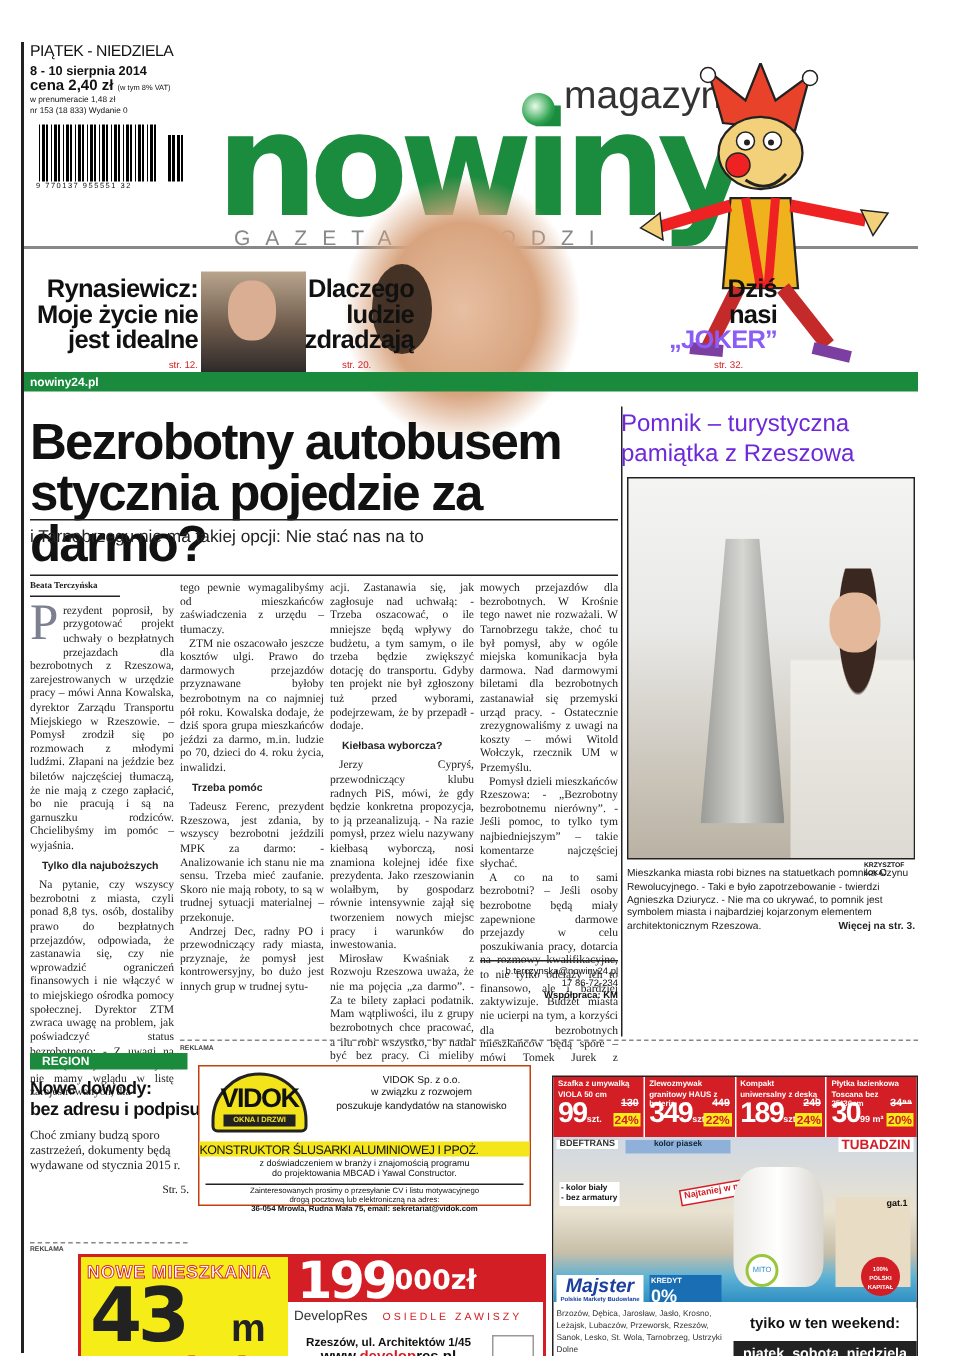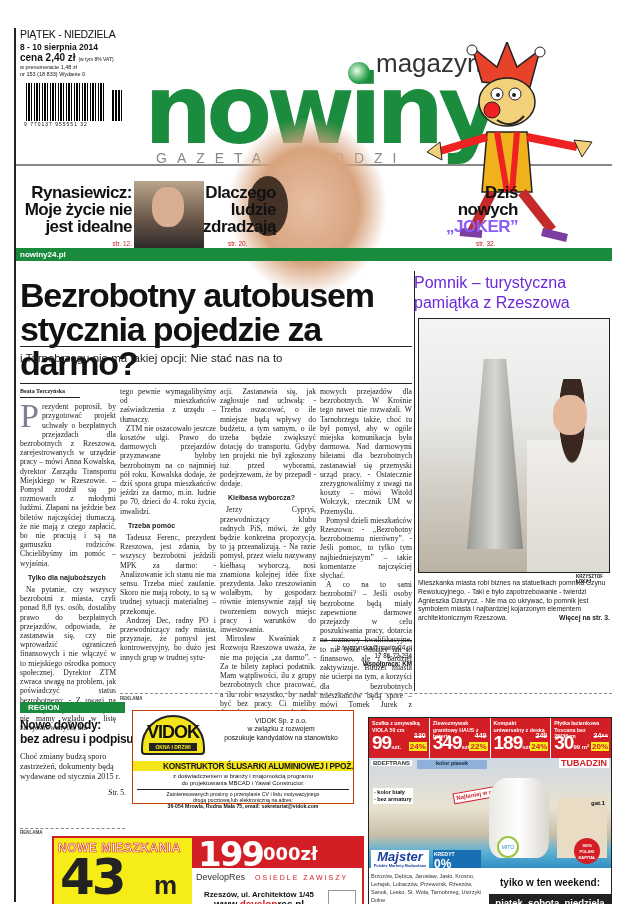--- a/index.html
+++ b/index.html
@@ -57,21 +57,21 @@
 
 .region-tag{left:4px;top:674px;width:105px;height:11px;background:#1a8a3c;color:#fff;font-weight:bold;font-size:8px;padding:1px 8px}
 .region-title{left:4px;top:690px;font-weight:bold;font-size:12px;line-height:14px;letter-spacing:-0.3px}
 .region-text{left:4px;top:724px;width:105px;font-family:"Liberation Serif",serif;font-size:8.3px;line-height:10px;color:#222}
 .region-str{left:60px;top:760px;width:50px;text-align:right;font-family:"Liberation Serif",serif;font-size:7.5px}
 
 .vidok{left:116px;top:682px;width:222px;height:94px;border:1px solid #c2410c;background:#fff}
 .vidok-logo{position:absolute;left:8px;top:4px;width:64px;height:40px;border-radius:32px 32px 4px 4px;background:#f2e31a;border:2px solid #222;text-align:center;font-weight:bold;font-size:18px;line-height:30px;letter-spacing:-1px}
 .vidok-logo span{position:absolute;left:6px;bottom:2px;width:48px;height:8px;background:#222;color:#f2e31a;font-size:5px;line-height:8px;letter-spacing:0}
 .vidok-head{position:absolute;left:80px;top:6px;width:136px;text-align:center;font-size:6.8px;line-height:8.3px}
-.vidok-band{position:absolute;left:0;top:50px;width:220px;height:10px;background:#f4e61a;font-weight:bold;font-size:8.3px;line-height:10px;text-align:right;letter-spacing:-0.3px}
+.vidok-band{position:absolute;left:0;top:50px;width:220px;height:10px;background:#f4e61a;font-weight:normal;font-size:8.3px;line-height:10px;text-align:left;letter-spacing:-0.3px}
 .vidok-mid{position:absolute;left:0;top:62px;width:220px;text-align:center;font-size:6px;line-height:7px}
 .vidok-bottom{position:absolute;left:4px;top:78px;width:212px;border-top:1px solid #222;text-align:center;font-size:5.2px;line-height:6px;padding-top:1px}
 
 .dev{left:36px;top:808px;width:312px;height:96px;border:2px solid #d31e25;background:#fff}
 .dev-left{position:absolute;left:0;top:0;width:138px;height:92px;background:#f6ec17}
 .dev-top{position:absolute;left:4px;top:3px;font-weight:bold;font-size:12px;color:#fff;letter-spacing:.5px;-webkit-text-stroke:0.6px #d31e25}
 .dev-43{position:absolute;left:6px;top:14px;font-weight:bold;font-size:50px;line-height:50px;letter-spacing:-3px;color:#222;font-family:"DejaVu Sans",sans-serif}
 .dev-m{position:absolute;left:100px;top:32px;font-weight:bold;font-size:26px;color:#222}
 .dev-pok{position:absolute;left:6px;top:64px;font-weight:bold;font-size:26px;line-height:26px;color:#d31e25;letter-spacing:-0.5px;font-family:"DejaVu Sans",sans-serif}
 .dev-right{position:absolute;left:138px;top:0;width:170px;height:92px}
@@ -161,21 +161,21 @@
     <div class="str" style="text-align:right;margin-top:5px">str. 12.</div>
   </div>
   <div class="abs person"></div>
 
   <div class="abs" style="left:186px;top:156px;width:74px">
     <div class="teaser cond"><span>Dlaczego</span><br><span>ludzie</span><br><span>zdradzają</span></div>
     <div class="str" style="text-align:left;margin-top:5px;margin-left:26px">str. 20.</div>
   </div>
 
   <div class="abs" style="left:430px;top:156px;width:72px">
-    <div class="teaser cond"><span>Dziś</span><br><span>nowych</span><br><span class="red">„JOKER”</span></div>
+    <div class="teaser cond"><span>Dziś</span><br><span>nasi</span><br><span class="red">„JOKER”</span></div>
     <div class="str" style="text-align:left;margin-top:5px;margin-left:30px">str. 32.</div>
   </div>
 
   <div class="abs green-bar"><span>nowiny24.pl</span></div>
 
   <div class="abs headline cond">
     <div>Bezrobotny autobusem</div>
     <div>stycznia pojedzie za darmo?</div>
   </div>
   <div class="abs head-rule"></div>

